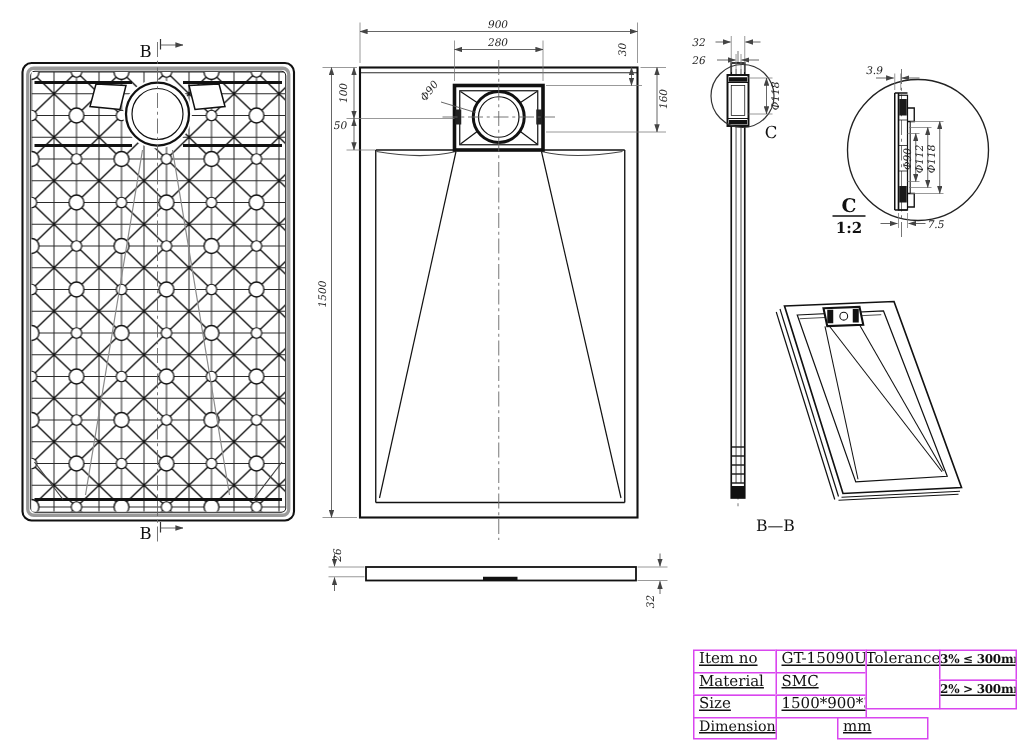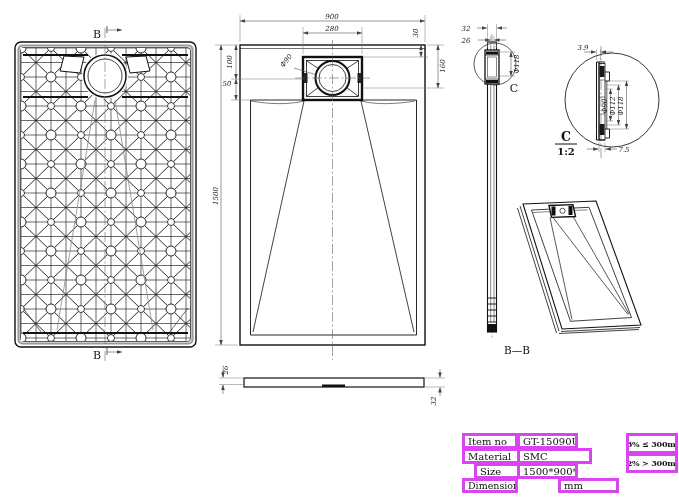--- a/index.html
+++ b/index.html
@@ -10,23 +10,23 @@
   .dl{stroke:#555;stroke-width:.6;fill:none;}
   .xl{stroke:#777;stroke-width:.5;fill:none;}
   .cl{stroke:#666;stroke-width:.6;fill:none;stroke-dasharray:10 2.5 2 2.5;}
   text.dim{font-family:"DejaVu Serif",serif;font-style:italic;font-size:7px;fill:#222;text-anchor:middle;}
   text.lab{font-family:"DejaVu Serif",serif;font-size:11px;fill:#111;text-anchor:middle;}
   text.lab2{font-family:"DejaVu Serif",serif;font-size:10.5px;fill:#111;text-anchor:middle;}
   text.big{font-family:"DejaVu Serif",serif;font-size:12.5px;font-weight:600;fill:#111;text-anchor:middle;}
   text.scale{font-family:"DejaVu Serif",serif;font-size:10px;font-weight:600;fill:#111;text-anchor:middle;}
   
   .tb{position:absolute;left:462px;top:433px;width:216px;height:60px;}
-  .c{position:absolute;border:3px solid #d946ef;box-sizing:border-box;display:flex;
-     align-items:center;padding-left:3px;background:#fff;font-size:10px;color:#111;
-     white-space:nowrap;overflow:hidden;}
+  .c{position:absolute;border:1px solid #d946ef;box-sizing:border-box;display:flex;
+     padding-left:3px;background:#fff;font-size:10px;color:#111;
+     white-space:nowrap;overflow:hidden;text-decoration:underline;}
   .c.center{justify-content:center;padding-left:0;}
   .c.tol{font-size:8px;font-weight:bold;letter-spacing:-0.2px;}
 </style>
 </head>
 <body>
 
 <div class="canvas">
 <svg width="679" height="498" viewBox="0 0 679 498">
   <defs>
     <marker id="mE" orient="auto" markerWidth="9" markerHeight="6" refX="8.5" refY="3">
@@ -259,32 +259,35 @@
       </div>
   <div class="c" style="left:55px;top:0;width:61px;height:16px;">
         <span>GT-15090US</span>
       </div>
   <div class="c" style="left:0;top:15px;width:68px;height:16px;">
         <span>Material</span>
       </div>
   <div class="c" style="left:55px;top:15px;width:75px;height:16px;">
         <span>SMC</span>
       </div>
-  <div class="c" style="left:12px;top:30px;width:56px;height:16px;">
+  <div class="c" style="left:0;top:30px;width:56px;height:16px;">
         <span>Size</span>
       </div>
   <div class="c" style="left:55px;top:30px;width:61px;height:16px;">
         <span>1500*900*32</span>
       </div>
   <div class="c" style="left:0;top:45px;width:56px;height:15px;font-size:9.5px;">
         <span>Dimensions</span>
       </div>
   <div class="c" style="left:55px;top:45px;width:61px;height:15px;margin-left:41px;">
         <span>mm</span>
       </div>
+  <div class="c center" style="left:115px;top:0;width:50px;height:40px;">
+        <span>Tolerance</span>
+      </div>
   <div class="c center tol" style="left:164px;top:0;width:52px;height:21px;">
         <span>±3% ≤ 300mm</span>
       </div>
   <div class="c center tol" style="left:164px;top:20px;width:52px;height:20px;">
         <span>±2% &gt; 300mm</span>
       </div>
 </div>
 </div>
 
 </body></html>

